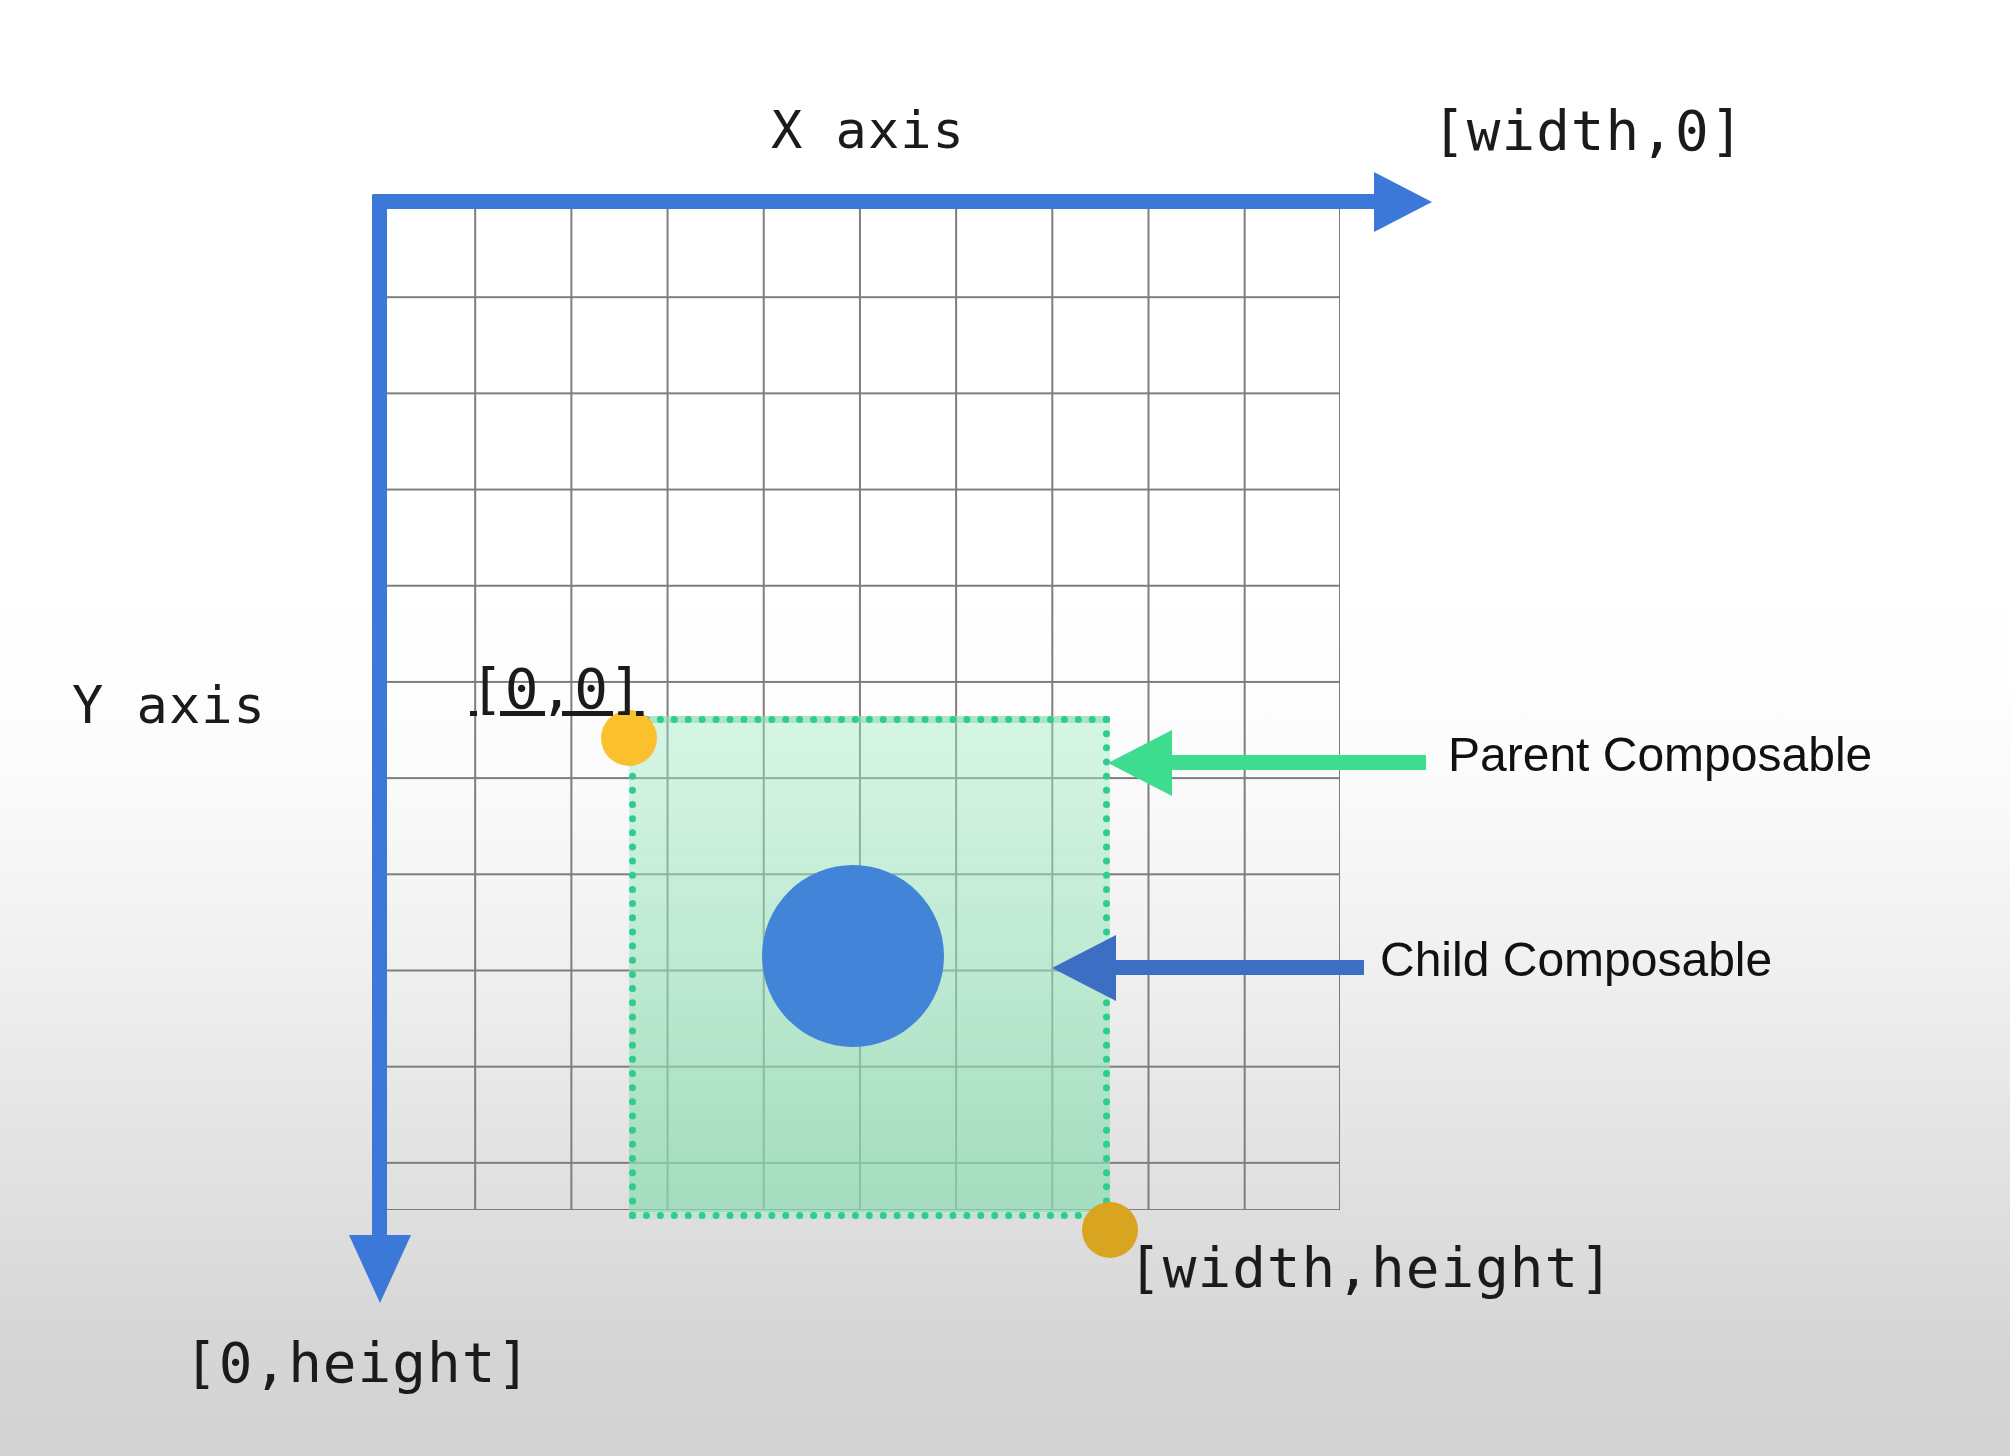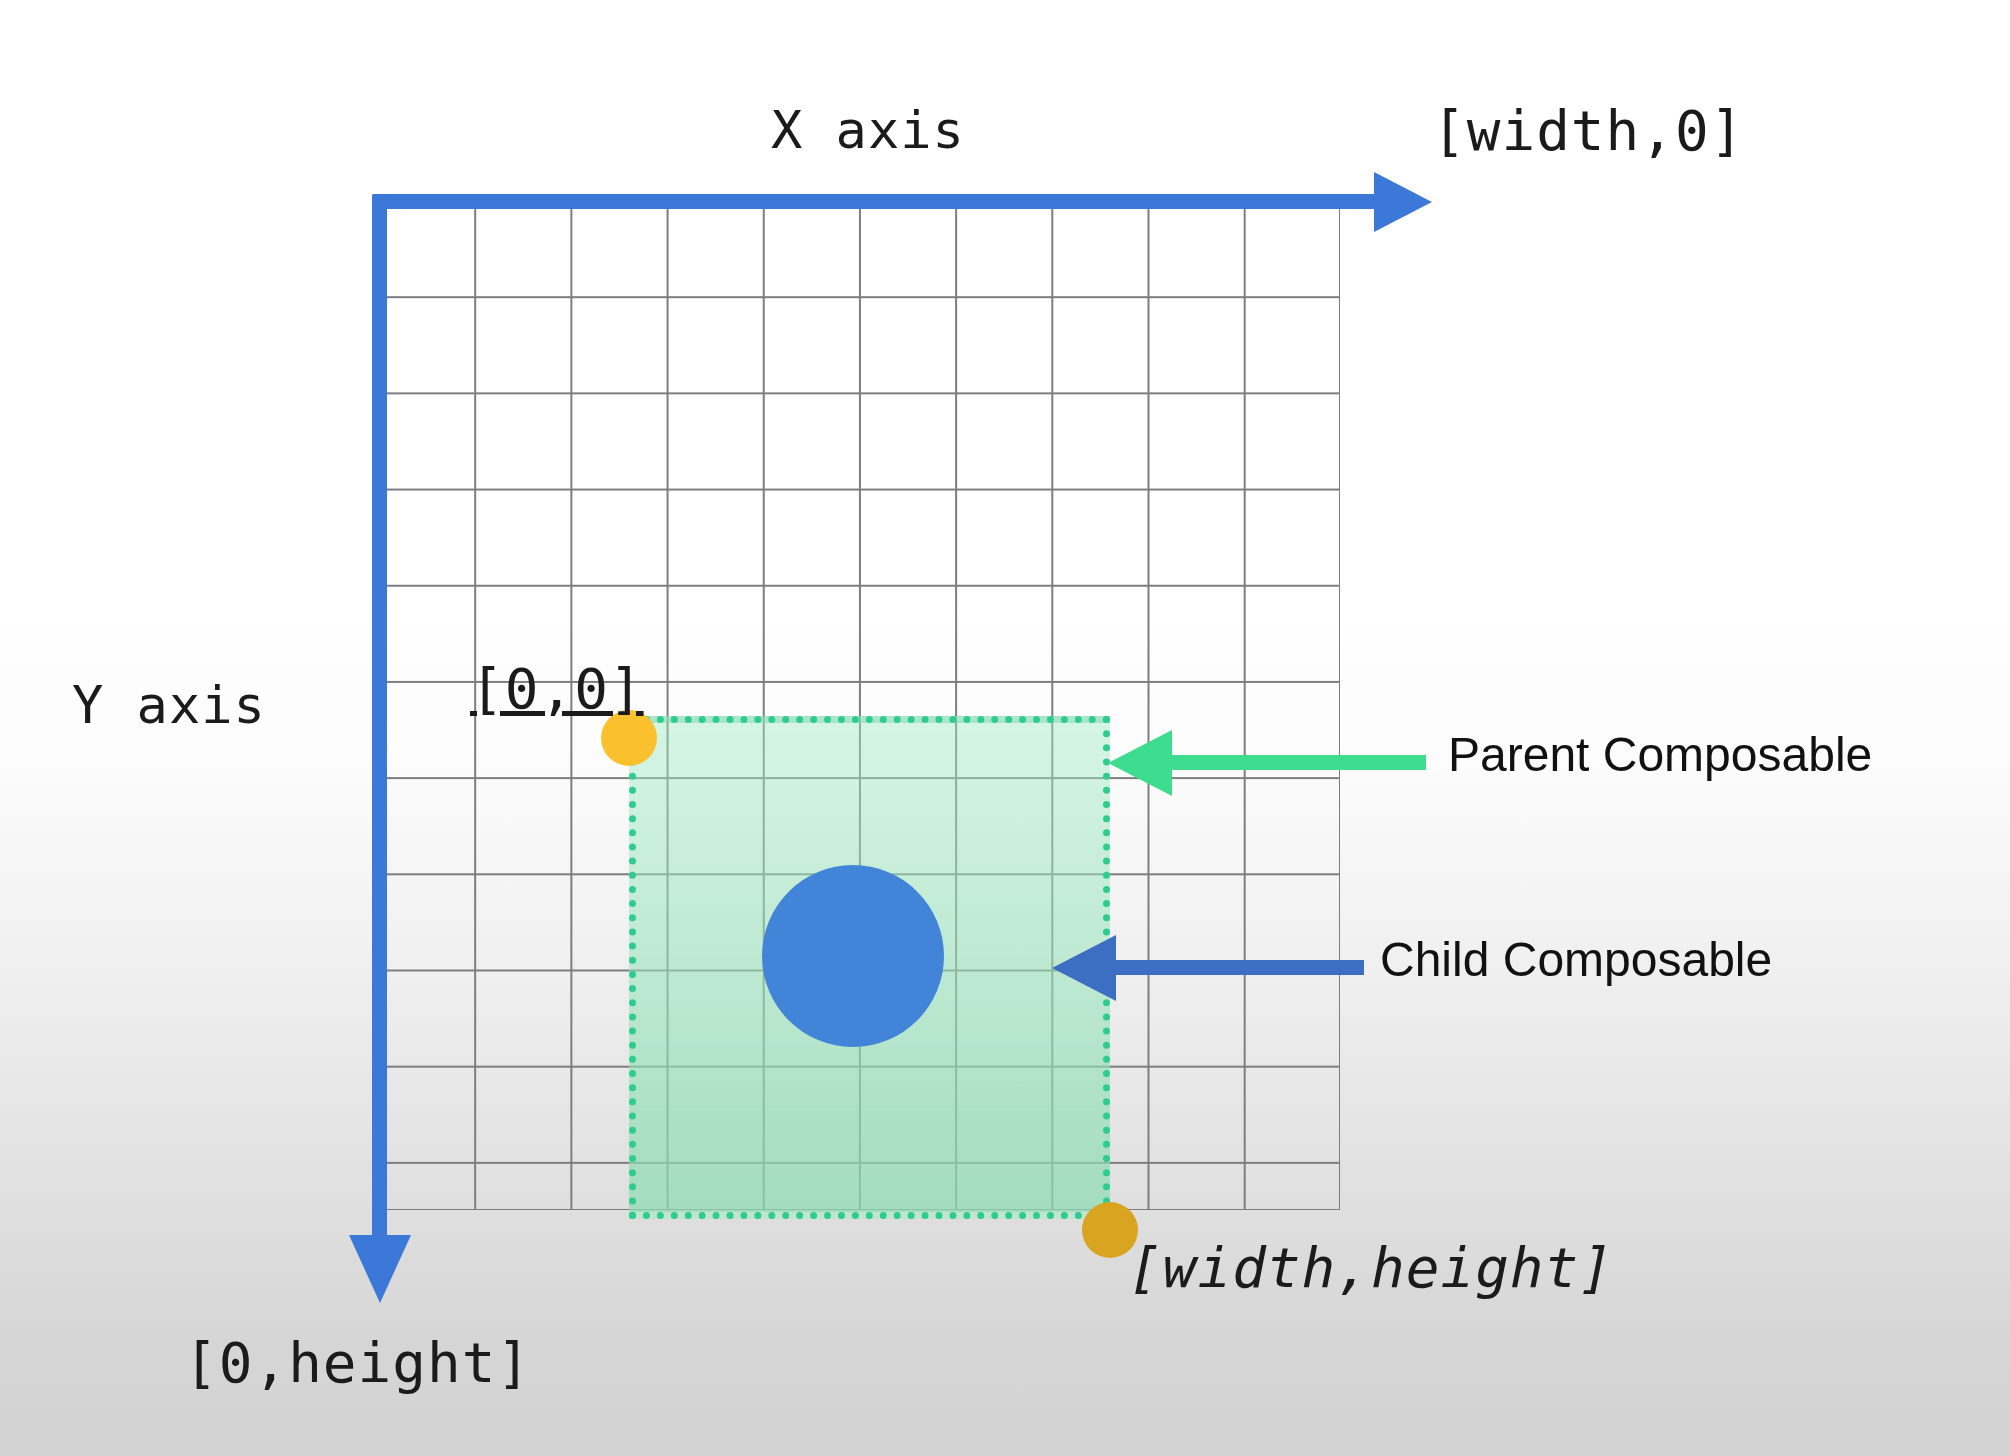--- a/index.html
+++ b/index.html
@@ -28,21 +28,21 @@
     position:absolute;
     font-family:"Liberation Sans","DejaVu Sans", sans-serif;
     color:#111111;
     white-space:nowrap;
   }
 
   #lbl-xaxis   { left:771px;  top:60px;   font-size:52px;margin-top:40px; }
   #lbl-yaxis   { left:72px;   top:675px;  font-size:52px; }
   #lbl-w0      { left:1432px; top:98px;   font-size:56px; }
   #lbl-00      { left:470px;  top:656px;  font-size:56px;text-decoration:underline; }
-  #lbl-wh      { left:1128px; top:1235px; font-size:56px;font-style:italic; }
+  #lbl-wh      { left:1128px; top:1235px; font-size:56px; }
   #lbl-0h      { left:184px;  top:1330px; font-size:56px; }
 
   #lbl-parent  { left:1448px; top:727px;  font-size:48px; }
   #lbl-child   { left:1380px; top:932px;  font-size:48px; }
 
   
   #grid {
     position:absolute;
     left:378px; top:200px;
     width:962px; height:1010px;

